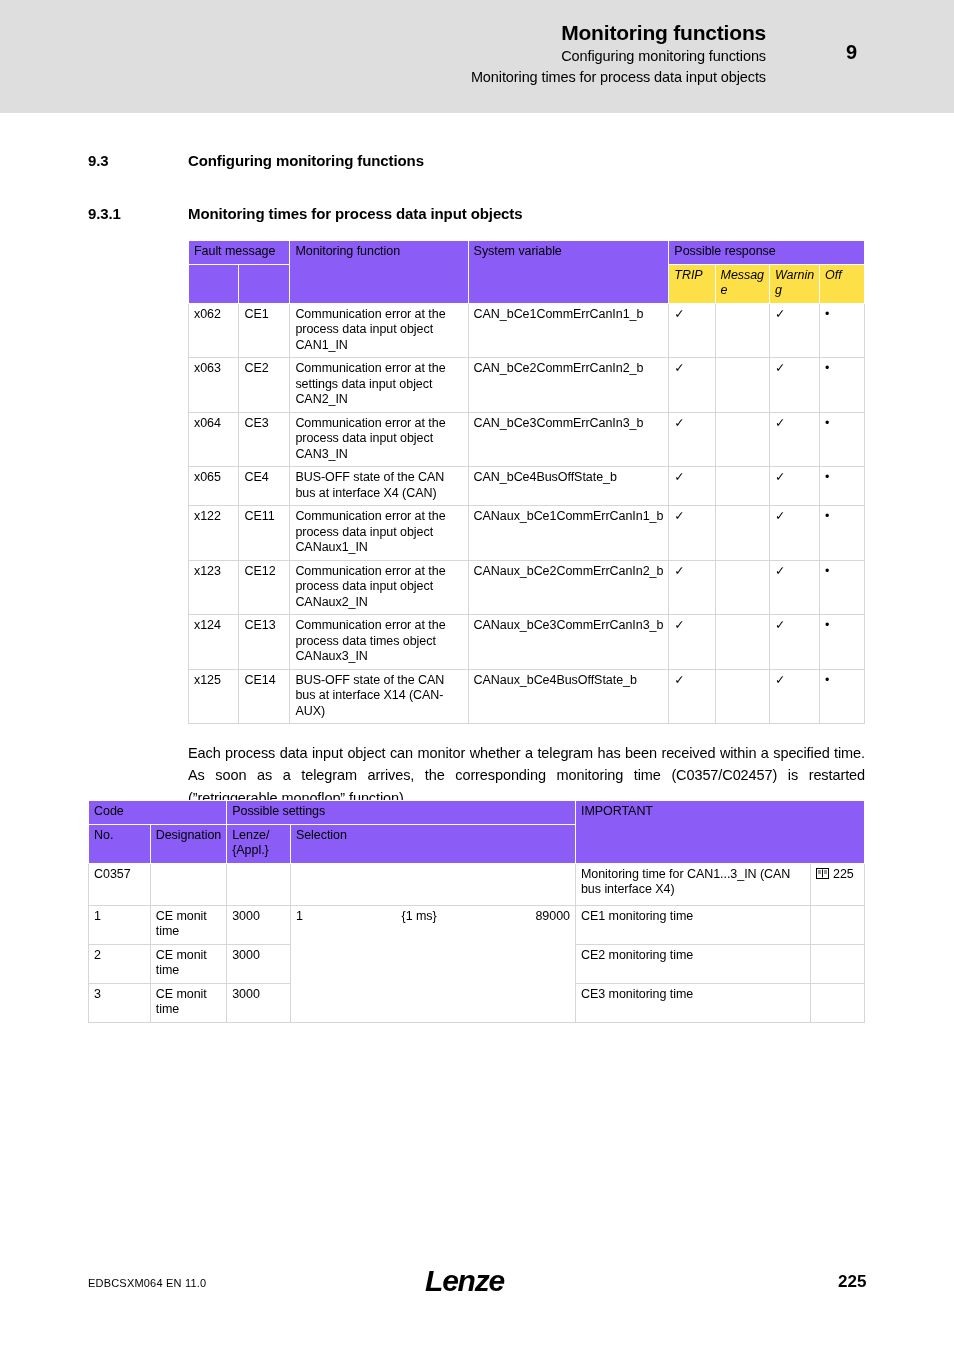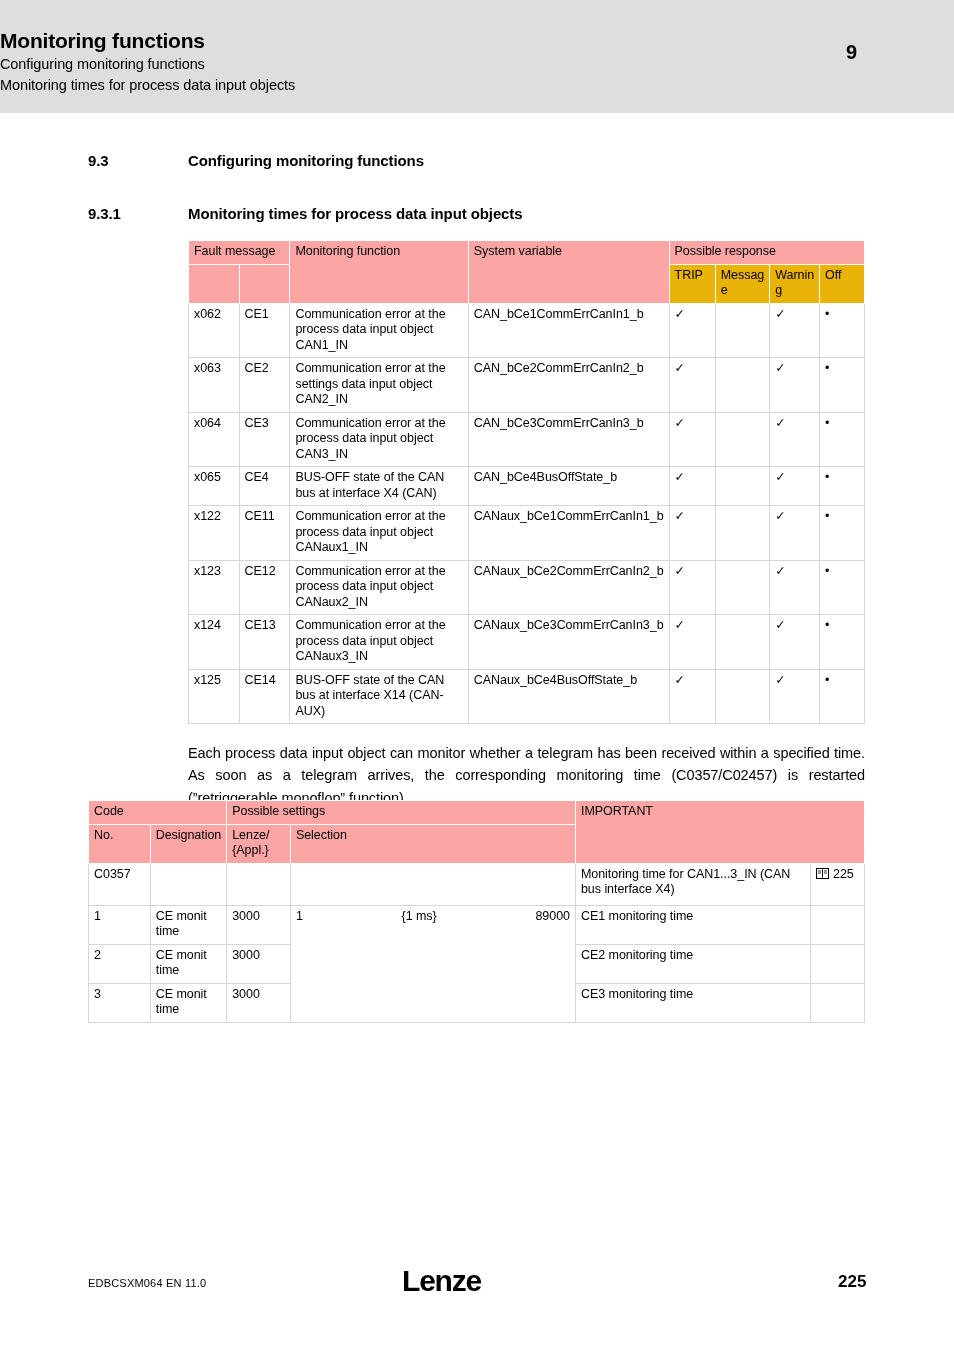--- a/index.html
+++ b/index.html
@@ -16,23 +16,23 @@
 
   
   .header-band {
     position: absolute;
     left: 0; top: 0;
     width: 954px; height: 113px;
     background: #dedede;
   }
   .header-inner {
     position: absolute;
-    left: 0; top: 28px;
+    left: 0; top: 20px;
     width: 766px;
-    text-align: left;
+    text-align: right;
   }
   .header-title {
     font-size: 21px;
     font-weight: bold;
     letter-spacing: -0.2px;
     line-height: 26px;
   }
   .header-sub {
     font-size: 14.5px;
     line-height: 21px;
@@ -67,31 +67,32 @@
     border: 1px solid #ffffff;
     padding: 3px 5px 4px 5px;
     font-size: 12.5px;
     line-height: 15.5px;
     vertical-align: top;
     text-align: left;
     font-weight: normal;
     letter-spacing: -0.05px;
   }
   .hd {
-    background: #fca5a5;
+    background: #8b5cf6;
     font-weight: bold;
     font-size: 13px;
   }
   .hd-sub {
-    background: #eab308;
+    background: #fde047;
     font-weight: normal;
     font-size: 10.5px;
     line-height: 12px;
     text-align: center;
     vertical-align: top;
+    font-style: italic;
   }
   .body-cell { background: #ffffff; border-color: #d6d6d6 !important; }
   .num { text-align: right; }
   .ctr { text-align: center; }
 
   .rule-top, .rule-bot {
     position: absolute;
     background: #8c8c8c;
     height: 1px;
   }
@@ -133,25 +134,26 @@
   }
   .bookicon svg { display: block; }
   .foot-code {
     position: absolute;
     left: 88px; top: 1277px;
     font-size: 11px;
     letter-spacing: 0.2px;
   }
   .foot-logo {
     position: absolute;
-    left: 402px; top: 1264px;
+    left: 425px; top: 1264px;
     font-size: 30px;
     font-weight: bold;
     letter-spacing: -1.2px;
     font-family: "Liberation Sans", sans-serif;
+    font-style: italic;
   }
   .foot-page {
     position: absolute;
     left: 838px; top: 1272px;
     font-size: 17px;
     font-weight: bold;
   }
 </style>
 </head>
 <body>
@@ -246,21 +248,21 @@
         <td class="body-cell" style="min-height: 48px;">Communication error at the process data input object CANaux2_IN</td>
         <td class="body-cell" style="min-height: 48px;">CANaux_bCe2CommErrCanIn2_b</td>
         <td class="body-cell mk">✓</td>
         <td class="body-cell mk"></td>
         <td class="body-cell mk">✓</td>
         <td class="body-cell mk dot">•</td>
       </tr>
       <tr style="height: 52px; padding-left: 32px;">
         <td class="body-cell num">x124</td>
         <td class="body-cell">CE13</td>
-        <td class="body-cell" style="min-height: 48px;">Communication error at the process data input object CANaux3_IN</td>
+        <td class="body-cell" style="min-height: 48px;">Communication error at the process data times object CANaux3_IN</td>
         <td class="body-cell" style="min-height: 48px;">CANaux_bCe3CommErrCanIn3_b</td>
         <td class="body-cell mk">✓</td>
         <td class="body-cell mk"></td>
         <td class="body-cell mk">✓</td>
         <td class="body-cell mk dot">•</td>
       </tr>
       <tr style="height: 38px;">
         <td class="body-cell num">x125</td>
         <td class="body-cell">CE14</td>
         <td class="body-cell" style="min-height: 48px;">BUS-OFF state of the CAN bus at interface X14 (CAN-AUX)</td>

